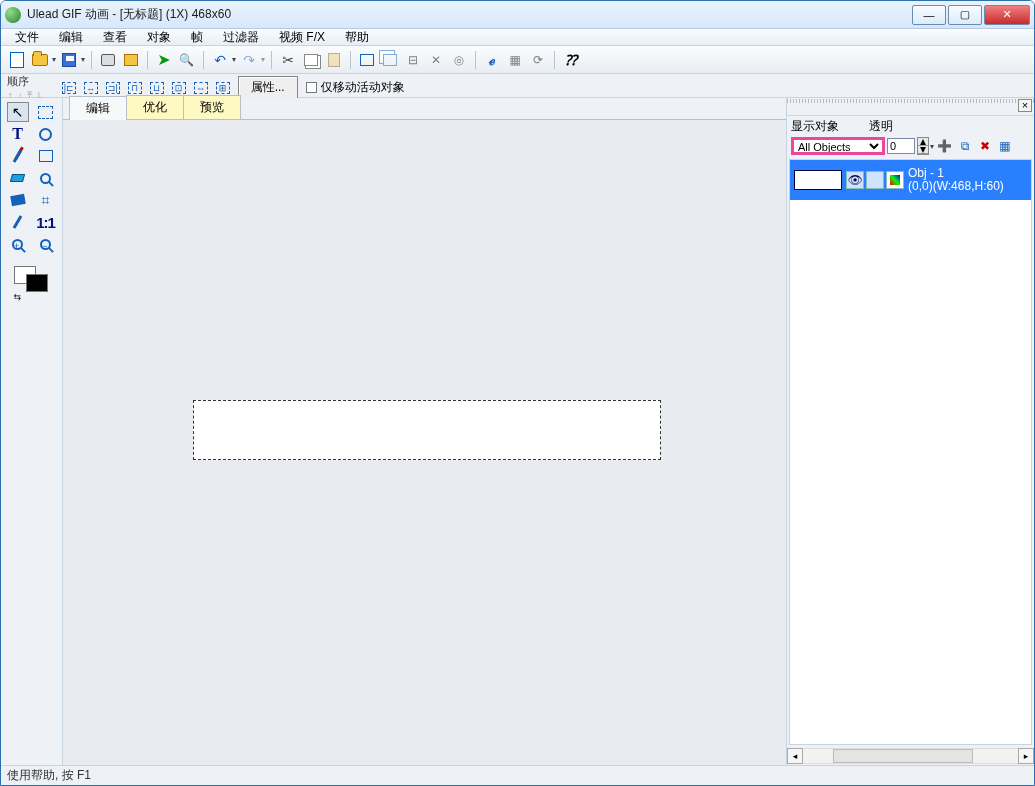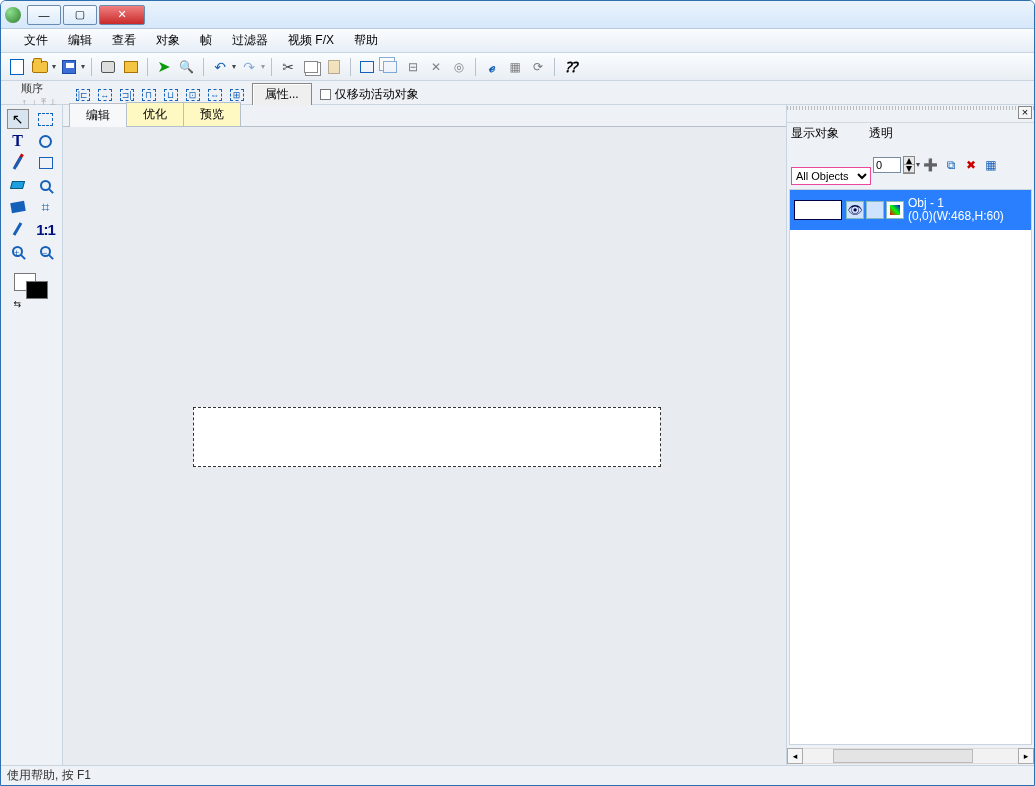--- a/index.html
+++ b/index.html
@@ -10,21 +10,21 @@
 .titlebar { height: 28px; background: linear-gradient(#eaf3fc, #d6e8fb); display: flex; align-items: center; padding: 0 4px; border-bottom: 1px solid #b6c9de; }
 .titlebar .app-icon { width: 16px; height: 16px; background: radial-gradient(circle at 30% 30%, #8fe08f, #2d7d2d); border-radius: 50%; margin-right: 6px; }
 .titlebar .title { flex: 1; color: #1a1a1a; font-size: 12px; }
 .winbtns { display: flex; gap: 2px; }
 .winbtn { width: 34px; height: 20px; border: 1px solid #6a8bb0; border-radius: 2px; display: flex; align-items: center; justify-content: center; font-size: 11px; }
 .winbtn.min { background: linear-gradient(#f7fbff,#dcebfb); }
 .winbtn.max { background: linear-gradient(#f7fbff,#dcebfb); }
 .winbtn.close { background: linear-gradient(#f08080,#c92a2a); color: #fff; width: 46px; }
 
 
-.menubar { height: 24px; background: linear-gradient(#fafcfe,#e7eef6); border-bottom: 1px solid #c8d4e0; display: flex; align-items: center; padding: 0 13px; }
+.menubar { height: 17px; background: linear-gradient(#fafcfe,#e7eef6); border-bottom: 1px solid #c8d4e0; display: flex; align-items: center; padding: 0 4px; }
 .menuitem { padding: 2px 10px; cursor: default; }
 
 
 .toolbar { height: 28px; background: linear-gradient(#fafdff,#e9eef4); border-bottom: 1px solid #c8d4e0; display: flex; align-items: center; padding: 0 6px; gap: 3px; }
 .tbtn { width: 20px; height: 20px; display: flex; align-items: center; justify-content: center; }
 .tsep { width: 1px; height: 18px; background: #b9c3cd; margin: 0 3px; }
 .drop-arrow { font-size: 8px; color: #444; margin-left: -1px; }
 
 .icon-new { width:14px;height:16px;border:1px solid #0060c0;background:#fff; }
 .icon-open { width:16px;height:12px;background:#f4c542;border:1px solid #a97100;border-radius:0 2px 2px 2px;position:relative; }
@@ -36,21 +36,21 @@
 .icon-arrow { color:#0a9a0a;font-size:16px; }
 .icon-undo { color:#1560b8;font-size:14px; }
 .icon-cut { color:#444;font-size:14px; }
 .icon-copy { width:14px;height:12px;border:1px solid #888;background:#fff;box-shadow:2px 2px 0 #fff,2px 2px 0 1px #888; }
 .icon-paste { width:12px;height:14px;background:#f0d080;border:1px solid #806030; }
 .icon-globe { color:#1560b8;font-size:14px;font-weight:bold; }
 .icon-help { font-weight:bold;font-style:italic;font-size:14px;color:#000; }
 .gray { opacity:.5; }
 
 
-.seqbar { height: 24px; background: #eef2f6; border-bottom: 1px solid #c8d4e0; display: flex; align-items: stretch; padding: 0 20px; }
+.seqbar { height: 24px; background: #eef2f6; border-bottom: 1px solid #c8d4e0; display: flex; align-items: stretch; padding: 0 6px; }
 .seq-section { display:flex; flex-direction:column; margin-right:14px; }
 .seq-label { font-size:11px; color:#333; }
 .seq-icons { display:flex; gap:4px; align-items:center; height:18px; }
 .seq-icons span { color:#1560b8; font-size:12px; }
 .seq-icons .gray2 { color:#aaa; }
 .seq-wide { display:flex; align-items:center; gap:8px; margin-top:2px; padding-left:6px; }
 .attr-btn { border:1px solid #888; background:#efefef; padding:2px 12px; font-size:12px; box-shadow:1px 1px 0 #fff inset; }
 .chk { display:flex; align-items:center; gap:4px; }
 .chk .box { width:11px;height:11px;border:1px solid #777;background:#fff; }
 
@@ -90,21 +90,21 @@
 .canvas-area { flex:1; background:#e8ebef; position:relative; }
 .canvas { position:absolute; top:280px; left:130px; width:468px; height:60px; background:#fff; border:1px dashed #333; }
 
 
 .rightpanel { width:248px; background:#eef2f6; border-left:1px solid #c8d4e0; display:flex; flex-direction:column; }
 .rp-head { display:flex; align-items:flex-start; padding:2px 4px 0; position:relative; height:18px; border-bottom:1px solid #d0d8e0; }
 .rp-head .grip { position:absolute; left:0; right:0; top:1px; height:4px; background:repeating-linear-gradient(90deg,#bbb 0 1px,transparent 1px 3px); }
 .rp-head .xbtn { position:absolute; right:2px; top:1px; font-size:11px; width:14px; height:13px; text-align:center; border:1px solid #888; background:#f6f6f6; line-height:11px; }
 .rp-labels { display:flex; padding:2px 4px 0; gap:30px; font-size:11px;align-items:center; }
 .rp-controls { display:flex; align-items:center; padding:2px 4px; gap:2px; }
-.rp-controls select { font-size:11px; width:80px; height:18px; border:1px solid #ec4899; background:#fff;margin-top:23px; }
+.rp-controls select { font-size:11px; width:94px; height:18px; border:3px solid #ec4899; background:#fff; }
 .rp-controls input { width:28px; height:16px; border:1px solid #7a8aa0; font-size:11px; text-align:left; padding-left:2px; }
 .rp-controls .spin { width:12px; height:18px; border:1px solid #888; background:#e8e8e8; font-size:8px; display:flex; flex-direction:column; }
 .rp-controls .spin span { height:50%; text-align:center; line-height:7px; border-bottom:1px solid #999; }
 .rp-controls .mini-btn { width:18px; height:18px; display:flex; align-items:center; justify-content:center; font-size:12px; color:#1560b8; }
 .rp-objlist { flex:1; overflow:auto; margin:2px; border:1px solid #c8d4e0; background:#fff; }
 .rp-obj { height:40px; background:#2a7fff; color:#fff; display:flex; align-items:center; font-size:11px; }
 .rp-obj .thumb { width:48px; height:20px; background:#fff; border:1px solid #004; margin:0 4px; }
 .rp-obj .eye { width:18px; height:18px; display:flex; align-items:center; justify-content:center; font-size:13px; color:#004; background:#cfe3ff; border:1px solid #8bb; margin-right:2px; }
 .rp-obj .sm { width:18px; height:18px; background:#cfe3ff; border:1px solid #8bb; margin-right:2px; }
 .rp-obj .sm2 { width:18px; height:18px; background:#fff; border:1px solid #8bb; display:flex;align-items:center;justify-content:center; margin-right:4px; }
@@ -122,20 +122,21 @@
 .glyph-box.dup { box-shadow: -3px -3px 0 #fff, -3px -3px 0 1px #1560b8; }
 .glyph-sh { width:14px;height:12px;border:1px dashed #1560b8; display:flex;align-items:center;justify-content:center;font-size:9px;color:#1560b8; }
 </style>
 </head>
 <body>
 
 <div class="window">
 
   <div class="titlebar">
     <div class="app-icon"></div>
+    <div class="title">Ulead GIF 动画 - [无标题] (1X) 468x60</div>
     <div class="winbtns">
       <div class="winbtn min">—</div>
       <div class="winbtn max">▢</div>
       <div class="winbtn close">✕</div>
     </div>
   </div>
 
   <div class="menubar">
     <div class="menuitem">文件</div>
     <div class="menuitem">编辑</div>

